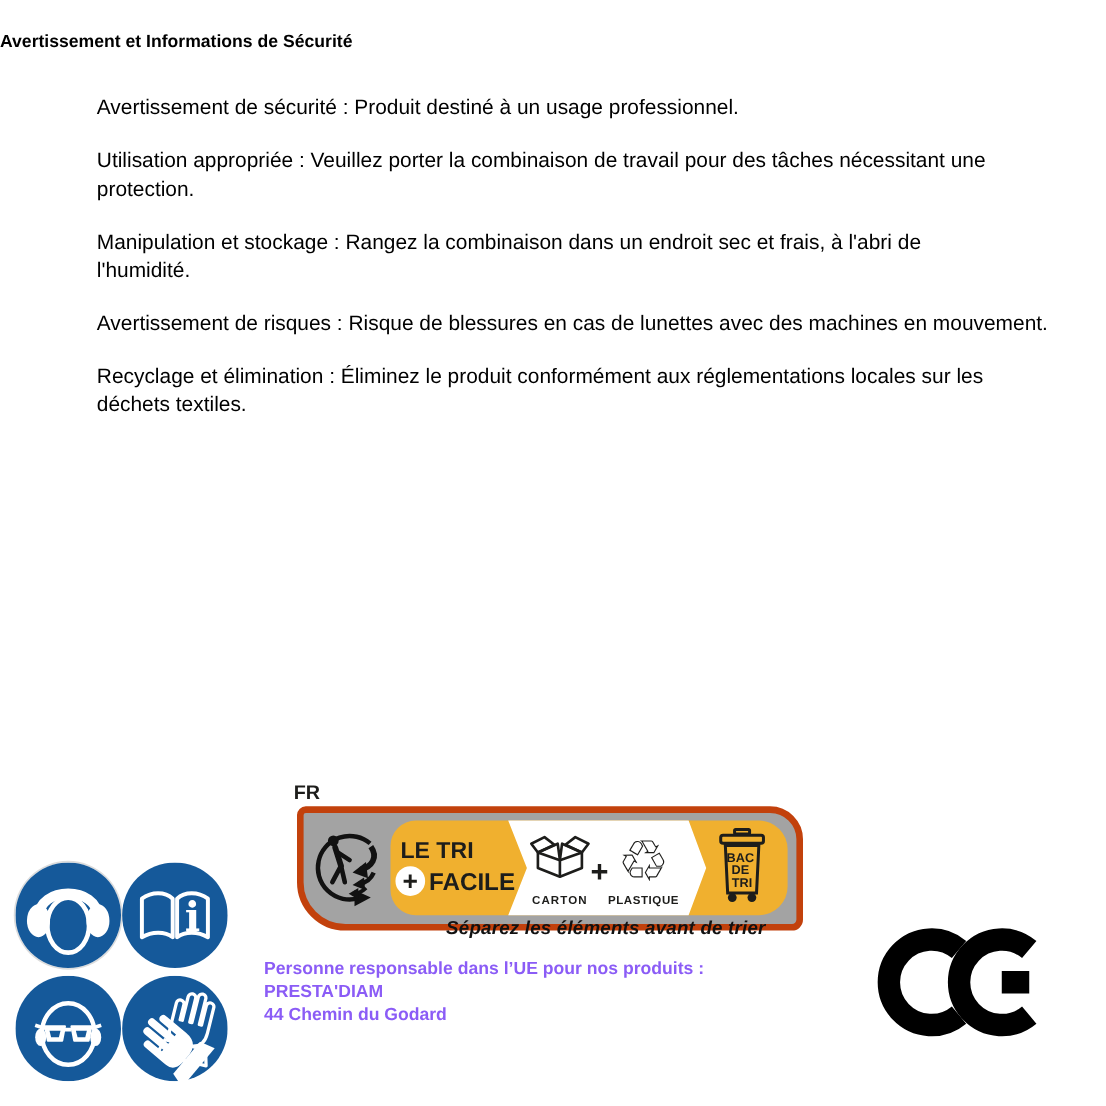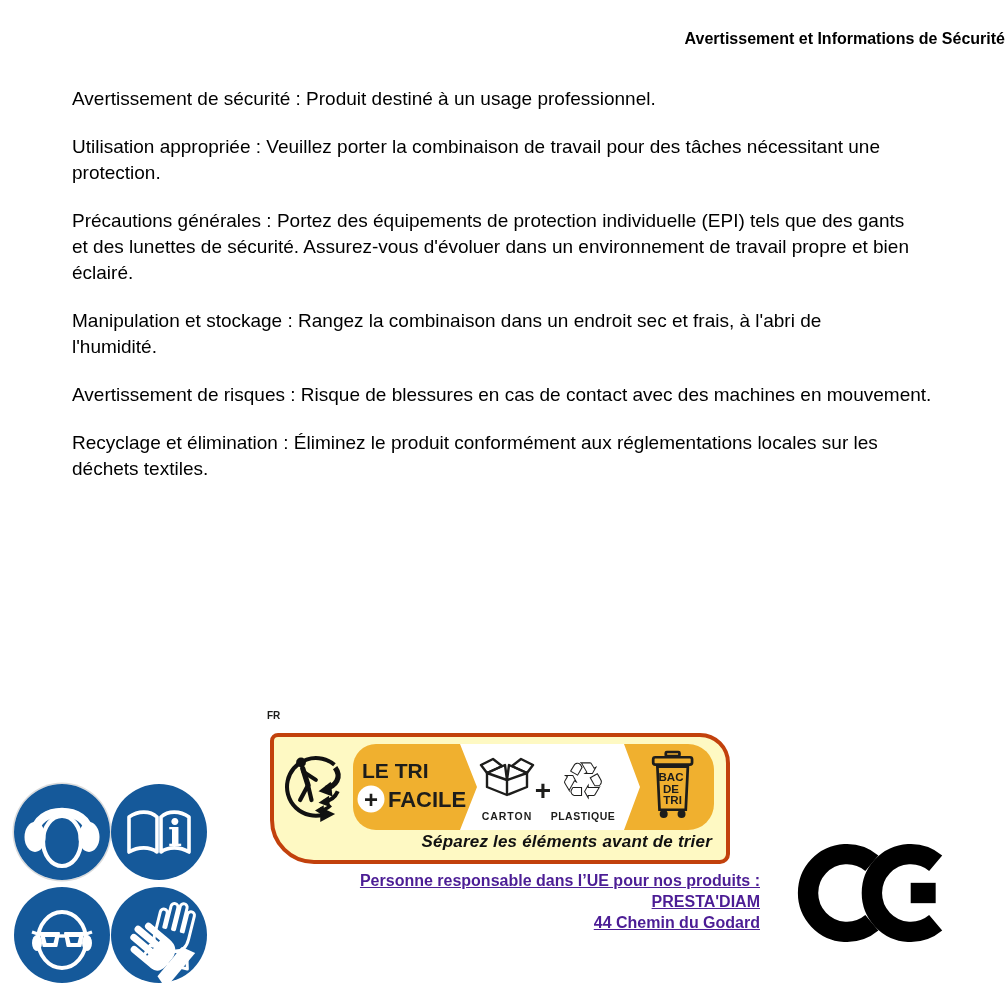--- a/index.html
+++ b/index.html
@@ -1,70 +1,67 @@
 <!DOCTYPE html>
 <html><head>
 <meta charset="utf-8">
 <style>
   html,body{margin:0;padding:0;background:#fff;}
   .page{
     position:relative;width:1005px;height:1005px;background:#fff;
     font-family:"Liberation Sans",sans-serif;color:#000;overflow:hidden;
   }
   .title{
-    margin:30px 0 0;text-align:right;font-size:16px;line-height:17px;font-weight:bold;
+    margin:30px 0 0;text-align:left;font-size:16px;line-height:17px;font-weight:bold;
   }
   .paragraphs{margin:39px 0 0 72px;width:928px;}
   .paragraphs p{
-    white-space:pre-line;font-size:19px;line-height:26px;margin:0 0 22px;
+    white-space:pre-line;font-size:19px;line-height:26px;margin:0 16px 22px;
   }
   
   .picto{position:absolute;width:96px;height:96px;}
   .picto svg{display:block;width:100%;height:100%;}
   .picto.sticker{border-radius:50%;box-shadow:0 0 0 1.5px #dcdcdc;}
   .picto-ear{left:14px;top:784px;}
   .picto-book{left:111px;top:784px;}
   .picto-eye{left:14px;top:887px;}
   .picto-gloves{left:111px;top:887px;}
 
-  .fr-code{position:absolute;left:267px;top:710px;font-weight:bold;font-size:10px;color:#1d1d1b;}
+  .fr-code{position:absolute;left:267px;top:710px;font-weight:bold;font-size:18px;color:#1d1d1b;}
   .tri-box{
-    position:absolute;left:270px;top:733px;width:460px;height:131px;background:#fef9c3;
-    border:4px solid #c2410c;border-radius:8px 30px 10px 44px;box-sizing:border-box;
+    position:absolute;left:270px;top:733px;width:460px;height:113px;background:#a3a3a3;
+    border:6px solid #c2410c;border-radius:8px 30px 10px 44px;box-sizing:border-box;
   }
   .triman{position:absolute;left:6px;top:10px;width:70px;height:78px;}
   .band{position:absolute;left:78px;top:6px;width:364px;height:88px;}
   .tri-instruction{
-    position:absolute;right:14px;top:95px;font-size:17px;font-style:italic;
+    position:absolute;right:28px;top:95px;font-size:17px;font-style:italic;
     font-weight:bold;color:#111;letter-spacing:0.2px;
   }
   .address{
-    position:absolute;left:240px;top:870px;width:520px;text-align:right;
-    font-weight:bold;font-size:16px;line-height:21px;color:#4c1d95;text-decoration:underline;
+    position:absolute;left:240px;top:870px;width:520px;text-align:left;
+    font-weight:bold;font-size:16px;line-height:21px;color:#8b5cf6;
   }
   .ce{position:absolute;left:796px;top:842px;width:148px;height:102px;}
   .ce svg{display:block;width:100%;height:100%;}
 </style>
 </head>
 <body>
 
 <div class="page">
 
   <h1 class="title">Avertissement et Informations de Sécurité</h1>
 
   <div class="paragraphs">
     <p>Avertissement de sécurité : Produit destiné à un usage professionnel.</p>
     <p>Utilisation appropriée : Veuillez porter la combinaison de travail pour des tâches nécessitant une
 protection.</p>
-    <p>Précautions générales : Portez des équipements de protection individuelle (EPI) tels que des gants
-et des lunettes de sécurité. Assurez-vous d'évoluer dans un environnement de travail propre et bien
-éclairé.</p>
     <p>Manipulation et stockage : Rangez la combinaison dans un endroit sec et frais, à l'abri de
 l'humidité.</p>
-    <p>Avertissement de risques : Risque de blessures en cas de contact avec des machines en mouvement.</p>
+    <p>Avertissement de risques : Risque de blessures en cas de lunettes avec des machines en mouvement.</p>
     <p>Recyclage et élimination : Éliminez le produit conformément aux réglementations locales sur les
 déchets textiles.</p>
   </div>
 
   <div class="picto picto-ear sticker">
     <svg viewBox="0 0 96 96">
       <circle cx="48" cy="48" r="48" fill="#15599a"></circle>
       <path d="M21 50 C21 21 75 21 75 50" stroke="#fff" stroke-width="9" fill="none"></path>
       <ellipse cx="48" cy="57" rx="19" ry="25" stroke="#fff" stroke-width="4.2" fill="none"></ellipse>
       <ellipse cx="21" cy="53" rx="10.5" ry="15" fill="#fff"></ellipse>

